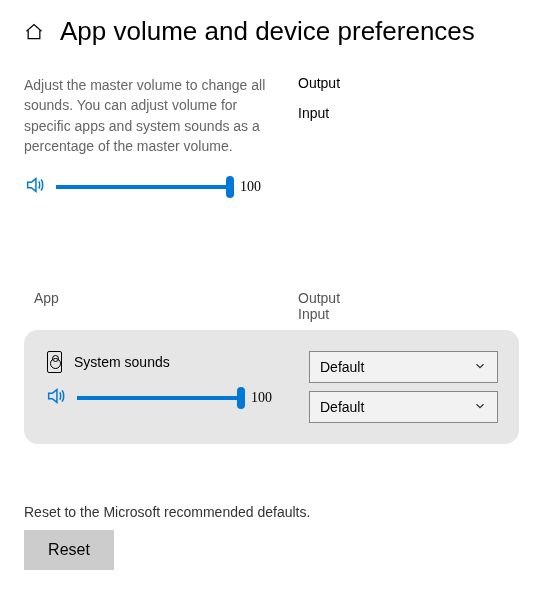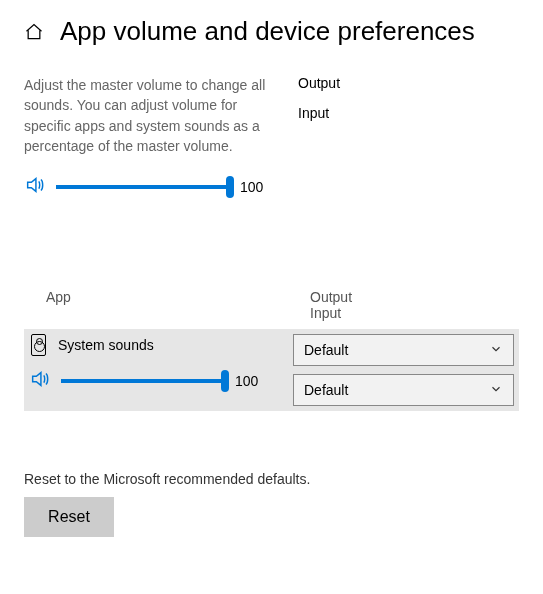--- a/index.html
+++ b/index.html
@@ -53,20 +53,21 @@
     white-space: nowrap; overflow: hidden; text-overflow: ellipsis;
     max-width: 150px;
   }
   .chevron { width: 14px; color: #333; }
   .right-col .block + .block { margin-top: 14px; }
   .slider-row {
     display: flex;
     align-items: center;
     gap: 10px;
     margin-top: 18px;
+    font-family: Liberation Serif, serif;
   }
   .spk-icon { width: 22px; color: #0078d7; flex-shrink:0; }
   .slider {
     position: relative;
     flex: 1;
     height: 20px;
   }
   .slider .track-bg {
     position: absolute; left:0; right:0; top:50%;
     height:2px; background:#999; transform: translateY(-50%);
@@ -81,28 +82,29 @@
     transform: translate(-50%, -50%);
   }
   .slider-value { width: 34px; text-align:left; }
   .section-break { height: 90px; }
   .cols-header {
     display: flex;
     gap: 24px;
     padding: 0 0 8px 10px;
     color: #555;
   }
-  .cols-header .lh { width: 240px; display:flex; gap: 30px; margin-left: 12px; }
+  .cols-header .lh { width: 240px; display:flex; gap: 30px; }
   .cols-header .rh { flex:1; }
   .app-row {
     background: #e6e6e6;
-    padding: 5px;
+    padding: 21px;
     display: flex;
     gap: 24px;
     align-items: stretch;
+    border-radius: 14px;
   }
   .app-left { width: 240px; display:flex; flex-direction:column; gap:8px; }
   .app-name-row { display:flex; align-items:center; gap:12px; padding-left:2px; }
   .device-icon { border:1px solid #000; width:15px; height:22px; border-radius:2px; position:relative; }
   .device-icon::before { content:""; position:absolute; top:3px; left:4px; width:5px; height:5px; border:1px solid #000; border-radius:50%; }
   .device-icon::after { content:""; position:absolute; bottom:3px; left:2px; width:9px; height:9px; border:1px solid #000; border-radius:50%; }
   .app-right { flex:1; display:flex; flex-direction:column; gap:8px; }
   .select.small {
     border: 1px solid #888;
     background: #f2f2f2;

